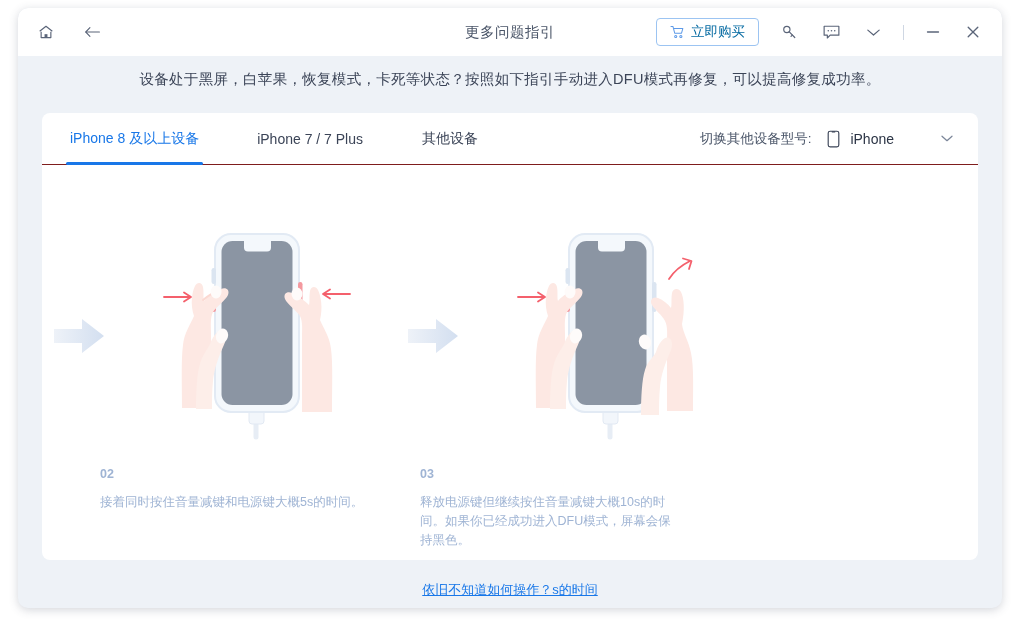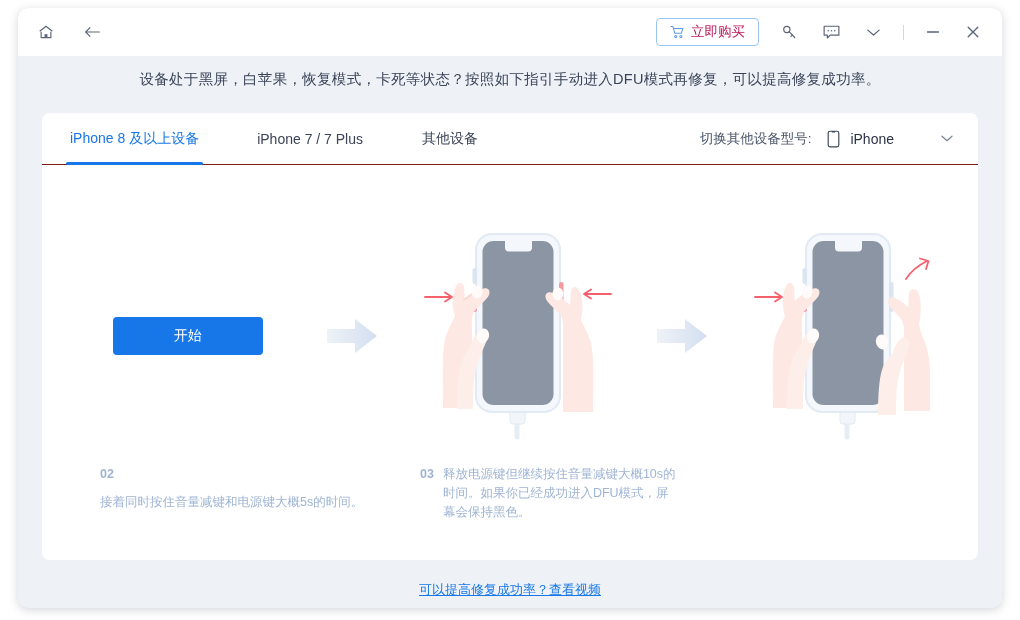--- a/index.html
+++ b/index.html
@@ -50,21 +50,21 @@
     padding-right: 18px;
     position: relative; z-index: 2;
   }
   .buy-btn {
     display: flex; align-items: center; gap: 6px;
     height: 28px;
     padding: 0 13px;
     border: 1px solid #9cc4f2;
     border-radius: 4px;
     background: #ffffff;
-    color: #be185d;
+    color: #0369a1;
     font-size: 13.5px;
     cursor: pointer;
     white-space: nowrap;
   }
   .tb-divider { width: 1px; height: 15px; background: #cfd7e3; }
   .win-btn { width: 22px; height: 22px; display:flex; align-items:center; justify-content:center; color:#5b6579; cursor: pointer;}
   
   .subtitle {
     height: 47px;
     display: flex; align-items: center; justify-content: center;
@@ -148,21 +148,21 @@
   }
   
   .caption-row {
     position: absolute;
     left: 0; right: 0; top: 300px;
     display: flex;
   }
   .caption { display: flex; gap: 9px; }
   .cap-1 { width: 290px; margin-left: 28px; }
   .cap-2 { width: 270px; margin-left: 58px; flex-direction: column; }
-  .cap-3 { width: 258px; margin-left: 50px; }
+  .cap-3 { width: 258px; margin-left: 50px; flex-direction: column; }
   .cap-num { font-size: 12.5px; font-weight: bold; line-height: 19px; }
   .cap-text { font-size: 12.5px; line-height: 19px; }
   .cap-1 .cap-num { color: #1877e8; }
   .cap-1 .cap-text { color: #2b3445; font-weight: bold; }
   .cap-2 .cap-num, .cap-3 .cap-num { color: #9fb4d4; }
   .cap-2 .cap-text, .cap-3 .cap-text { color: #9fb4d4; }
   
   .footer {
     position: absolute;
     left: 0; right: 0; top: 572px;
@@ -190,20 +190,21 @@
         </svg>
       </span>
       <span class="icon-btn">
         <svg width="19" height="16" viewBox="0 0 22 16" fill="none" stroke="#5b6579" stroke-width="1.3" stroke-linecap="round" stroke-linejoin="round">
           <path d="M8 3 3.2 8l4.8 5"></path>
           <path d="M3.4 8H19"></path>
         </svg>
       </span>
     </div>
 
+    <div class="title-text">更多问题指引</div>
 
     <div class="tb-right">
       <div class="buy-btn">
         <span style="display:flex">
           <svg width="15" height="14" viewBox="0 0 16 15" fill="none" stroke="#5d9ae8" stroke-width="1.1" stroke-linecap="round" stroke-linejoin="round">
             <path d="M1 1.6h2.1l1.9 7.2h7.3l1.4-5H4.6"></path>
             <circle cx="6.1" cy="12.3" r="1.15"></circle>
             <circle cx="11.6" cy="12.3" r="1.15"></circle>
           </svg>
         </span>
@@ -271,23 +272,20 @@
             <path d="M2 2.2 7 6.7 12 2.2"></path>
           </svg>
         </span>
       </div>
     </div>
 
     <div class="steps">
 
       <div class="illus-row">
 
-        <div class="col col-1">
-          <button class="start-btn">开始</button>
-        </div>
 
         <div class="arrow-col">
           <svg class="blockarrow" viewBox="0 0 52 38">
             <defs>
               <linearGradient id="ag1" x1="0" y1="0" x2="1" y2="0">
                 <stop offset="0" stop-color="#eef2f8"></stop>
                 <stop offset="1" stop-color="#d3dff0"></stop>
               </linearGradient>
             </defs>
             <path d="M0 12h28V2l22 17-22 17V26H0z" fill="url(#ag1)"></path>
@@ -376,15 +374,15 @@
         </div>
         <div class="caption cap-3">
           <span class="cap-num">03</span>
           <span class="cap-text">释放电源键但继续按住音量减键大概10s的时间。如果你已经成功进入DFU模式，屏幕会保持黑色。</span>
         </div>
       </div>
     </div>
   </div>
 
   <div class="footer">
-    <a>可以提高修复成功率？查看视频</a>
+    <a>依旧不知道如何操作？s的时间</a>
   </div>
 </div>
 
 </body></html>

